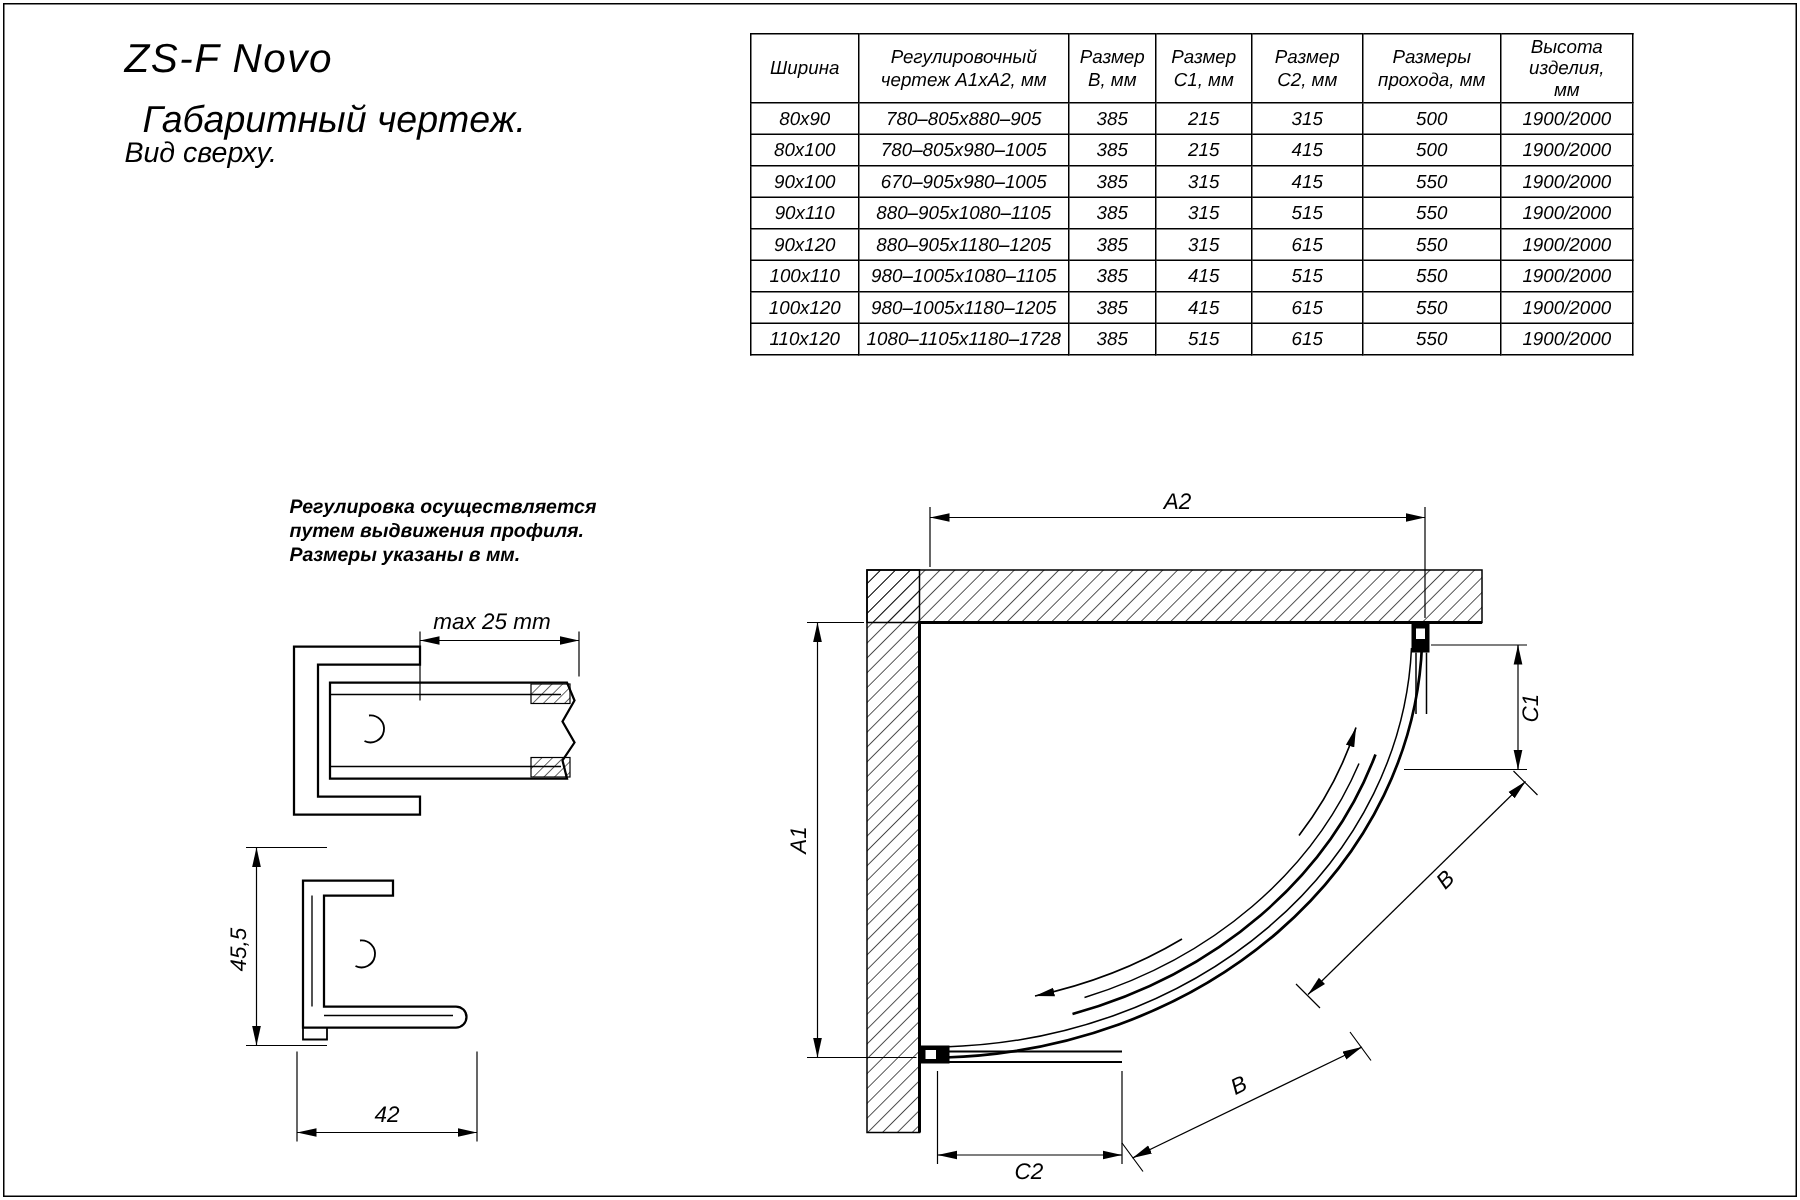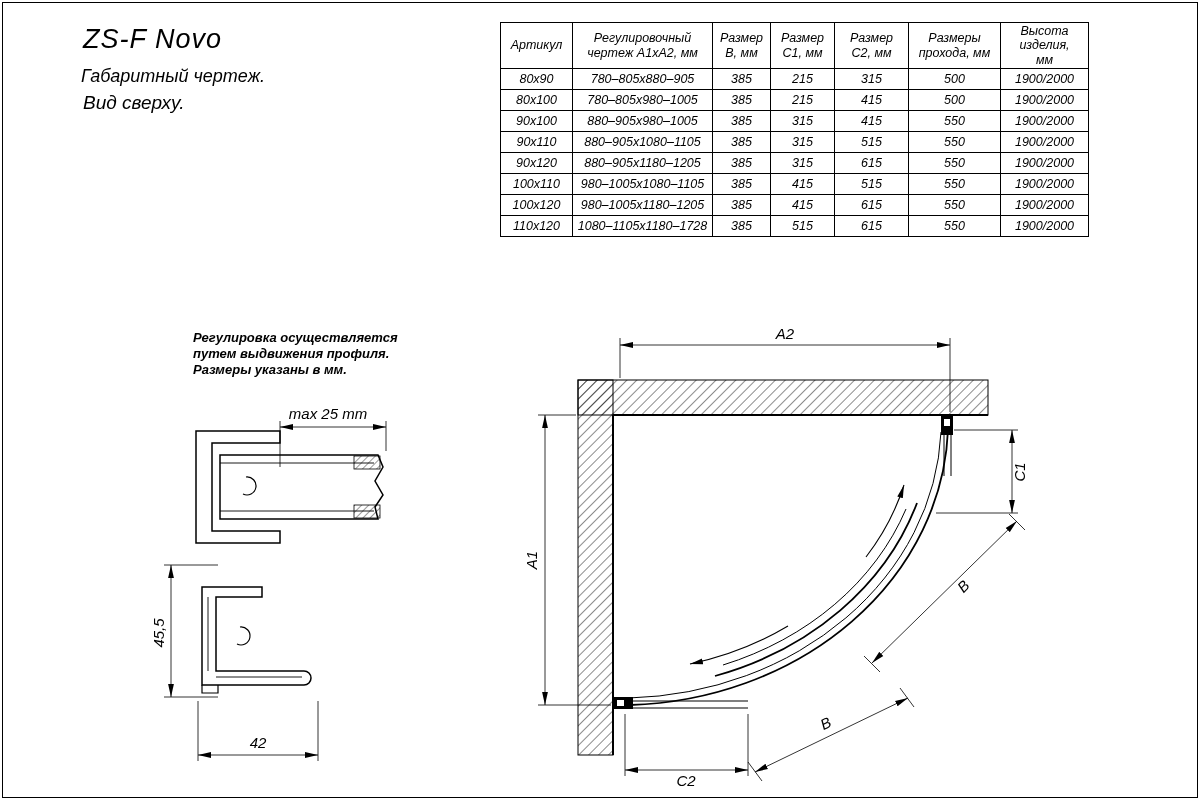--- a/index.html
+++ b/index.html
@@ -11,21 +11,21 @@
     color: #000;
     font-family: "Liberation Sans", sans-serif;
     overflow: hidden;
   }
   .frame {
     position: absolute; left: 2px; top: 2px; right: 2px; bottom: 2px;
     border: 1px solid #000;
     pointer-events: none;
   }
   .t-main  { position: absolute; left: 83px;  top: 24px;  font-size: 27px; font-style: italic; letter-spacing: 1px; }
-  .t-sub1  { position: absolute; left: 81px;  top: 66px;  font-size: 18px; font-style: italic; }
+  .t-sub1  { position: absolute; left: 95px;  top: 66px;  font-size: 25px; font-style: italic; }
   .t-sub2  { position: absolute; left: 83px;  top: 92px;  font-size: 19px; font-style: italic; }
   .note    { position: absolute; left: 193px; top: 330px; font-size: 13px; font-style: italic; line-height: 16px; }
   .note span { display: block; font-weight: bold; }
 
   table.spec {
     position: absolute; left: 500px; top: 22px;
     border-collapse: collapse;
     font-style: italic;
   }
   .spec th, .spec td {
@@ -88,21 +88,21 @@
     <col style="width:72px">
       <col style="width:140px">
       <col style="width:58px">
       <col style="width:64px">
     <col style="width:74px">
       <col style="width:92px">
       <col style="width:88px">
   </colgroup>
   <thead>
     <tr>
-      <th>Артикул</th>
+      <th>Ширина</th>
       <th>Регулировочный
 чертеж A1xA2, мм</th>
       <th>Размер
 B, мм</th>
       <th>Размер
 C1, мм</th>
       <th>Размер
 C2, мм</th>
       <th>Размеры
 прохода, мм</th>
@@ -125,21 +125,21 @@
         <td>80x100</td>
         <td>780–805x980–1005</td>
         <td>385</td>
         <td>215</td>
         <td>415</td>
         <td>500</td>
         <td>1900/2000</td>
       </tr>
     <tr>
         <td>90x100</td>
-        <td>880–905x980–1005</td>
+        <td>670–905x980–1005</td>
         <td>385</td>
         <td>315</td>
         <td>415</td>
         <td>550</td>
         <td>1900/2000</td>
       </tr>
     <tr>
         <td>90x110</td>
         <td>880–905x1080–1105</td>
         <td>385</td>

